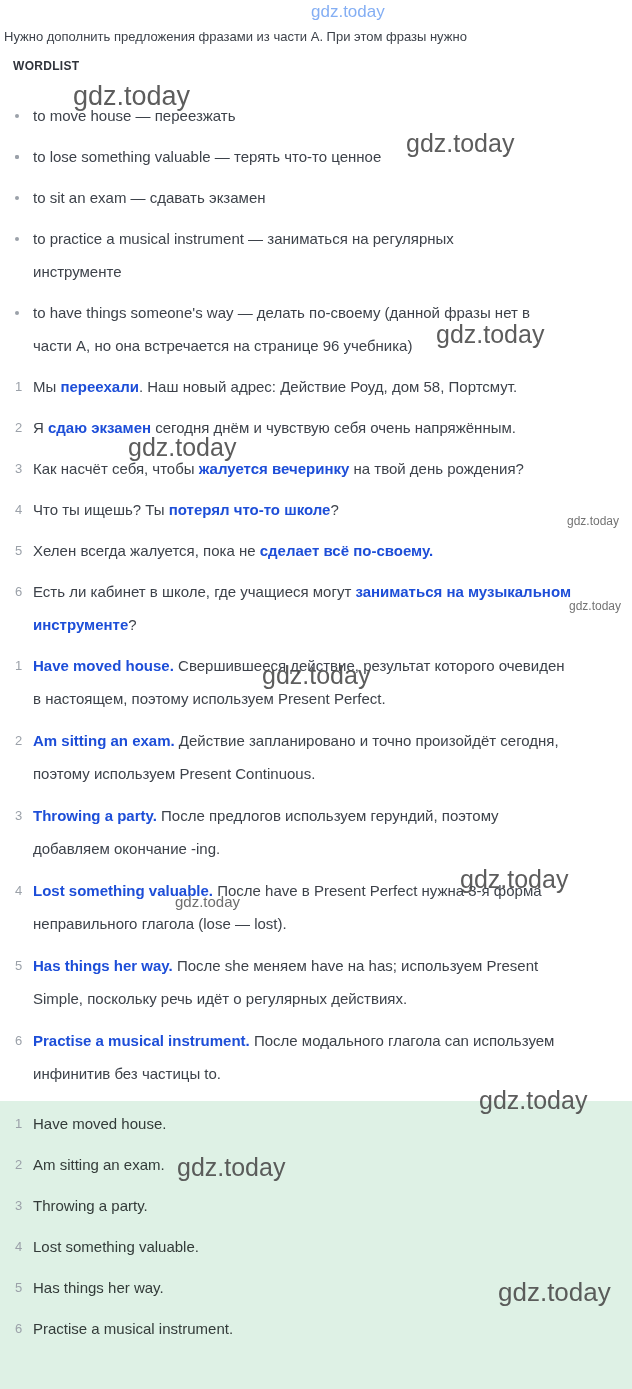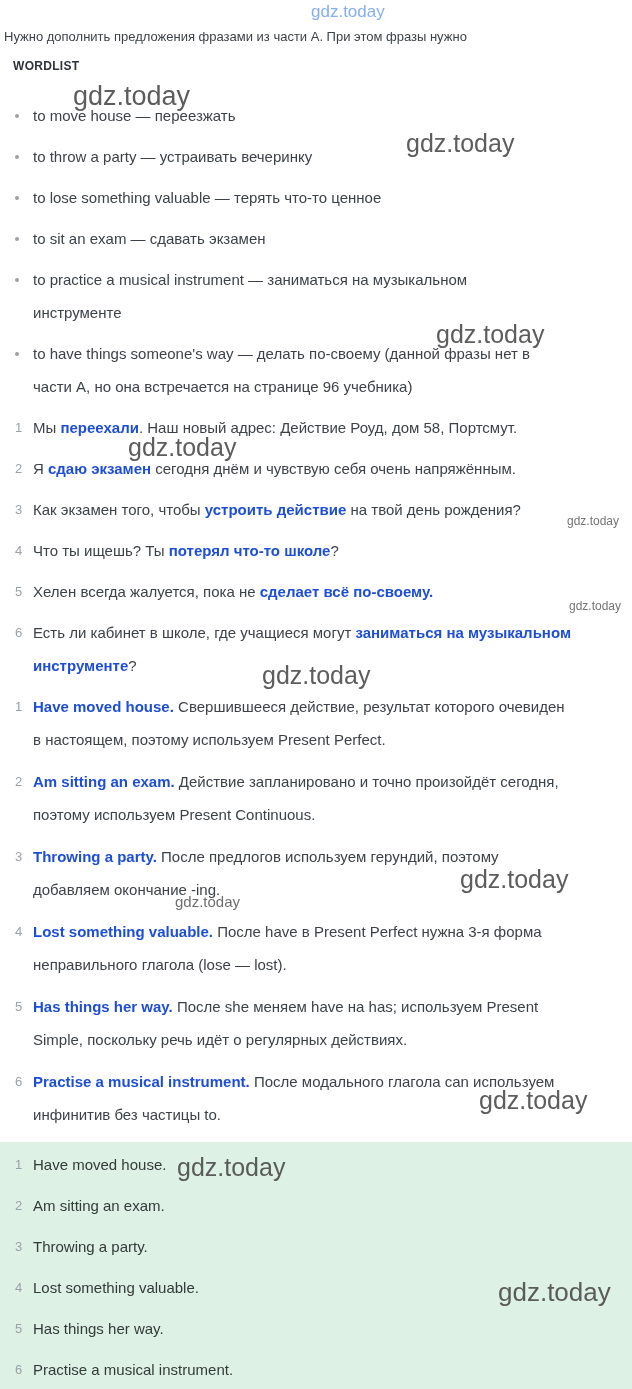--- a/index.html
+++ b/index.html
@@ -34,33 +34,33 @@
 <body>
 
 <div class="page">
 
   <div class="intro">Нужно дополнить предложения фразами из части A. При этом фразы нужно</div>
 
   <div class="wordlist-title">WORDLIST</div>
 
   <div class="list">
       <div class="li bullet"><span class="marker"></span><span class="txt"><span>to move house — переезжать</span></span></div>
-      <div class="li bullet"><span class="marker"></span><span class="txt"><span>to throw a party — устраивать вечеринку</span></span></div>
+      <div class="li bullet"><span class="marker"></span></div>
       <div class="li bullet"><span class="marker"></span><span class="txt"><span>to lose something valuable — терять что-то ценное</span></span></div>
       <div class="li bullet"><span class="marker"></span><span class="txt"><span>to sit an exam — сдавать экзамен</span></span></div>
-      <div class="li bullet"><span class="marker"></span><span class="txt"><span>to practice a musical instrument — заниматься на музыкальном
+      <div class="li bullet"><span class="marker"></span><span class="txt"><span>to practice a musical instrument — заниматься на регулярных
 инструменте</span></span></div>
       <div class="li bullet"><span class="marker"></span><span class="txt"><span>to have things someone's way — делать по-своему (данной фразы нет в
 части A, но она встречается на странице 96 учебника)</span></span></div>
     </div>
 
   <div class="list tight">
       <div class="li numbered"><span class="marker">1</span><span class="txt"><span>Мы </span><span class="b">переехали</span><span>. Наш новый адрес: Действие Роуд, дом 58, Портсмут.</span></span></div>
       <div class="li numbered"><span class="marker">2</span><span class="txt"><span>Я </span><span class="b">сдаю экзамен</span><span> сегодня днём и чувствую себя очень напряжённым.</span></span></div>
-      <div class="li numbered"><span class="marker">3</span><span class="txt"><span>Как экзамен того, чтобы </span><span class="b">устроить действие</span><span> на твой день рождения?</span></span></div>
+      <div class="li numbered"><span class="marker">3</span><span class="txt"><span>Как насчёт себя, чтобы </span><span class="b">жалуется вечеринку</span><span> на твой день рождения?</span></span></div>
       <div class="li numbered"><span class="marker">4</span><span class="txt"><span>Что ты ищешь? Ты </span><span class="b">потерял что-то школе</span><span>?</span></span></div>
       <div class="li numbered"><span class="marker">5</span><span class="txt"><span>Хелен всегда жалуется, пока не </span><span class="b">сделает всё по-своему.</span></span></div>
       <div class="li numbered"><span class="marker">6</span><span class="txt"><span>Есть ли кабинет в школе, где учащиеся могут </span><span class="b">заниматься на музыкальном
 инструменте</span><span>?</span></span></div>
     </div>
 
   <div class="list tight expl">
       <div class="li numbered"><span class="marker">1</span><span class="txt"><span class="b">Have moved house.</span><span> Свершившееся действие, результат которого очевиден
 в настоящем, поэтому используем Present Perfect.</span></span></div>
       <div class="li numbered"><span class="marker">2</span><span class="txt"><span class="b">Am sitting an exam.</span><span> Действие запланировано и точно произойдёт сегодня,

